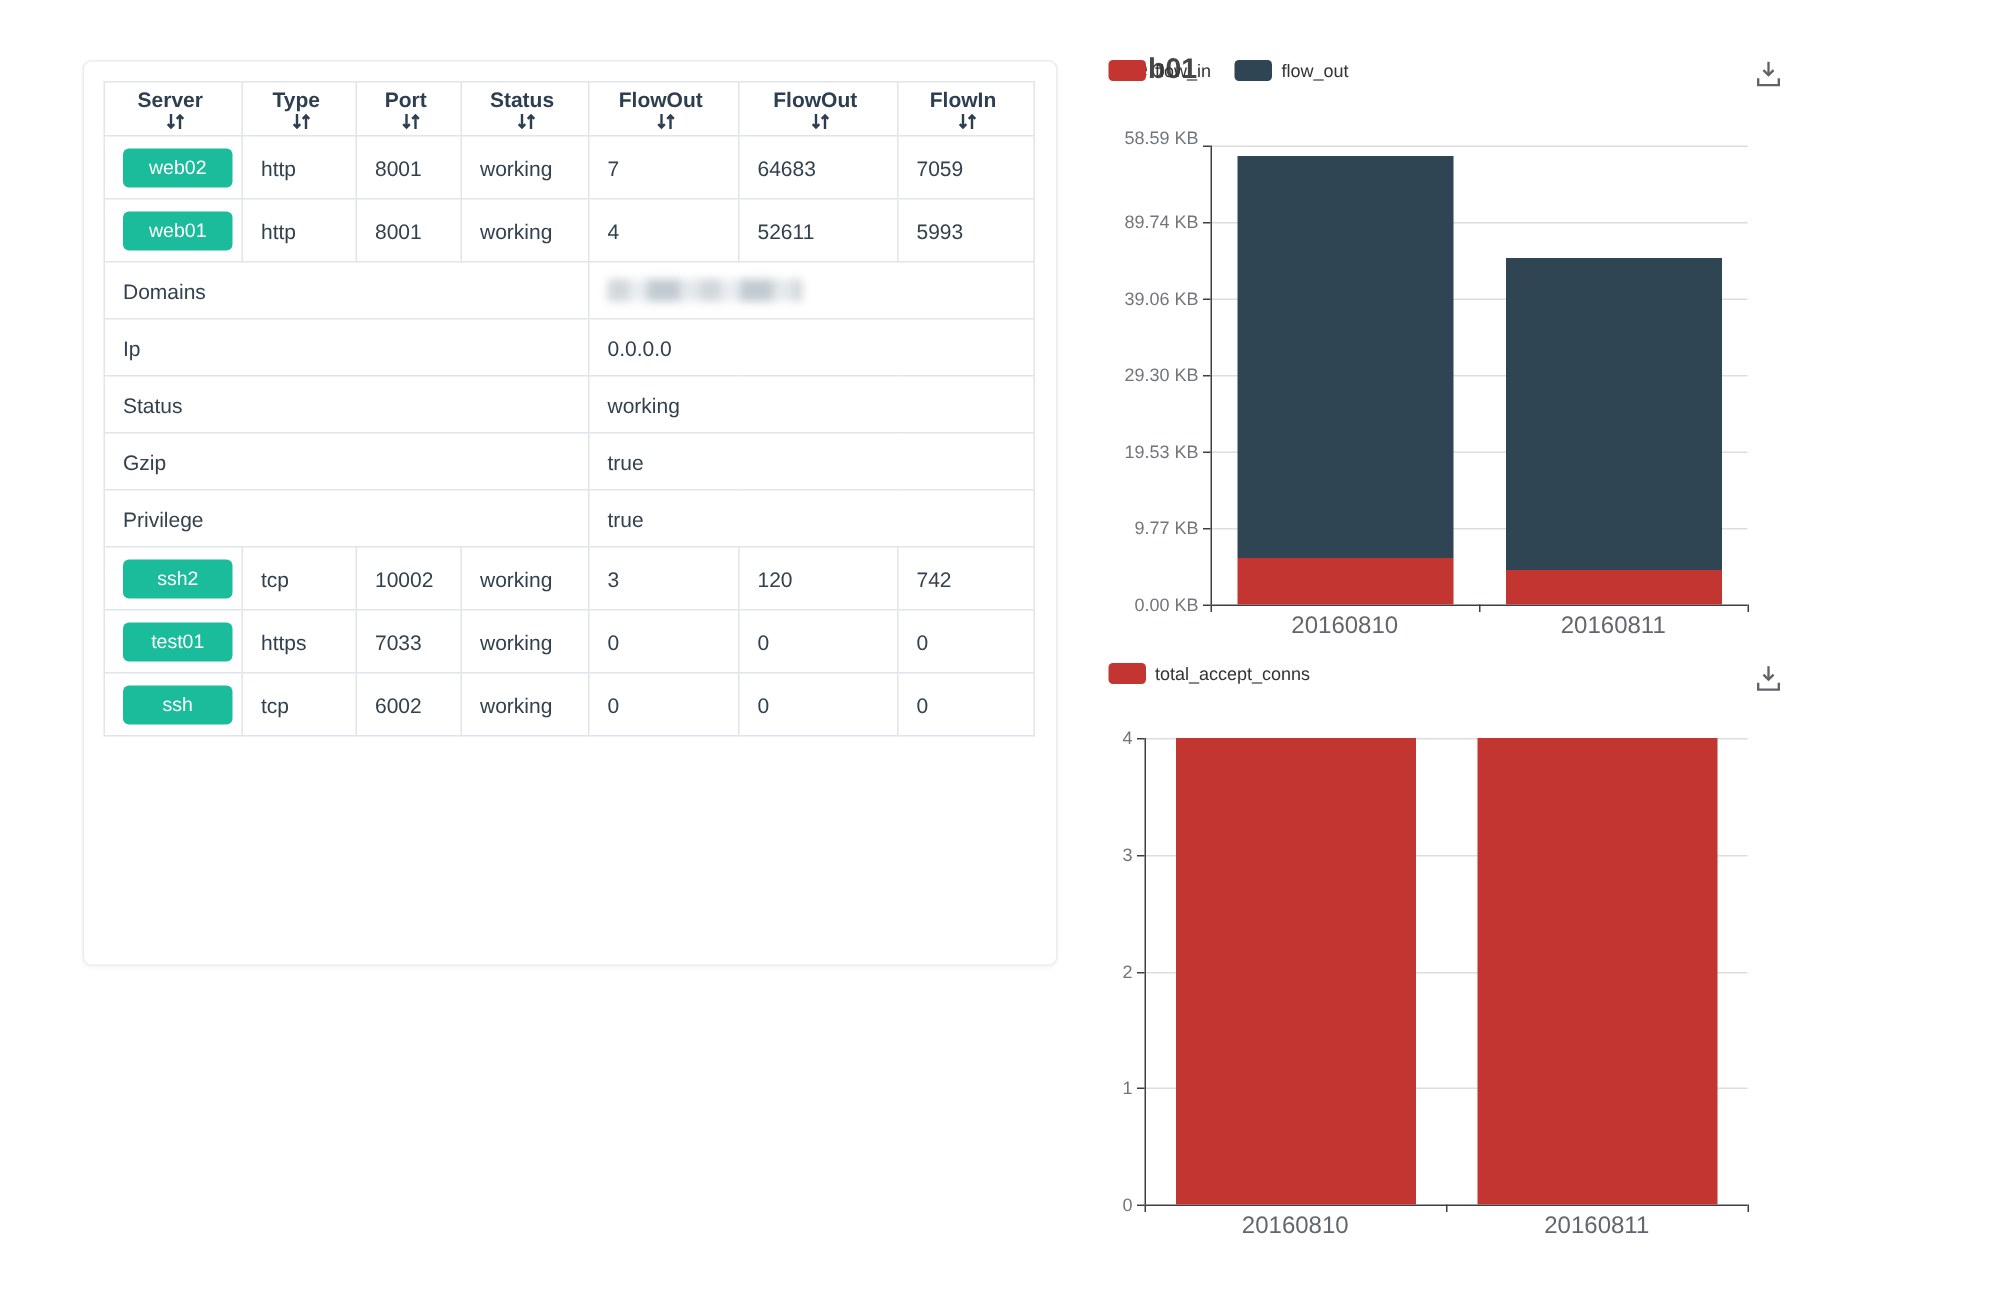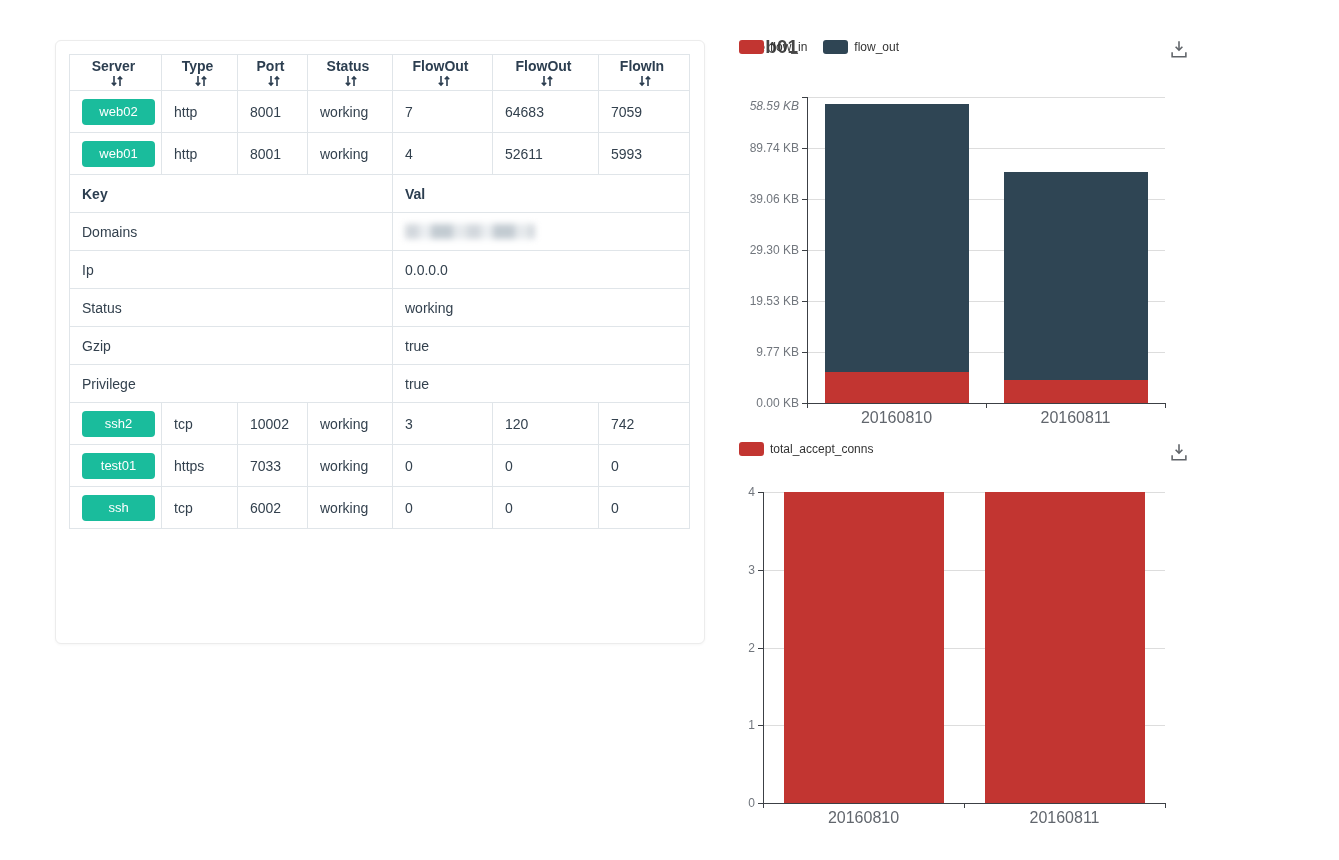--- a/index.html
+++ b/index.html
@@ -176,24 +176,20 @@
             <button class="btn-srv">web01</button>
           </td>
       <td>http</td>
       <td>8001</td>
       <td>working</td>
       <td>4</td>
       <td>52611</td>
       <td>5993</td>
     </tr>
 
-    <tr class="r-kvhead">
-      <th colspan="4">Key</th>
-      <th colspan="3">Val</th>
-    </tr>
     <tr class="r-kv">
       <td colspan="4">Domains</td>
       <td colspan="3">
             <div class="blur-blob"></div>
           </td>
     </tr>
     <tr class="r-kv">
       <td colspan="4">Ip</td>
       <td colspan="3">0.0.0.0</td>
     </tr>
@@ -278,21 +274,21 @@
     <div class="ytickm" style="left: 63px; top: 220px;"></div>
     <div class="ylabel" style="left: -10px; top: 212px;">29.30 KB</div>
     <div class="gridline" style="left: 68px; top: 169px; width: 358px;"></div>
     <div class="ytickm" style="left: 63px; top: 169px;"></div>
     <div class="ylabel" style="left: -10px; top: 161px;">39.06 KB</div>
     <div class="gridline" style="left: 68px; top: 118px; width: 358px;"></div>
     <div class="ytickm" style="left: 63px; top: 118px;"></div>
     <div class="ylabel" style="left: -10px; top: 110px;">89.74 KB</div>
     <div class="gridline" style="left: 68px; top: 67px; width: 358px;"></div>
     <div class="ytickm" style="left: 63px; top: 67px;"></div>
-    <div class="ylabel" style="left: -10px; top: 68px; font-style: italic;">58.59 KB</div>
+    <div class="ylabel" style="left: -10px; top: 54px;">58.59 KB</div>
     <div class="axis-y" style="left: 68px; top: 67px; height: 306px;"></div>
     <div class="axis-x" style="left: 68px; top: 373px; width: 358px;"></div>
     <div class="xtickm" style="left: 68px; top: 373px;"></div>
     <div class="xtickm" style="left: 247px; top: 373px;"></div>
     <div class="xtickm" style="left: 426px; top: 373px;"></div>
     <div class="xlabel" style="left: 87.5px; top: 381px;">20160810</div>
     <div class="xlabel" style="left: 266.5px; top: 381px;">20160811</div>
     <div class="bar" style="left: 85.5px; top: 342.447px; width: 144px; height: 30.553px; background: rgb(194, 53, 49);"></div>
     <div class="bar" style="left: 85.5px; top: 74.1029px; width: 144px; height: 268.344px; background: rgb(47, 69, 84);"></div>
     <div class="bar" style="left: 264.5px; top: 350.02px; width: 144px; height: 22.98px; background: rgb(194, 53, 49);"></div>

